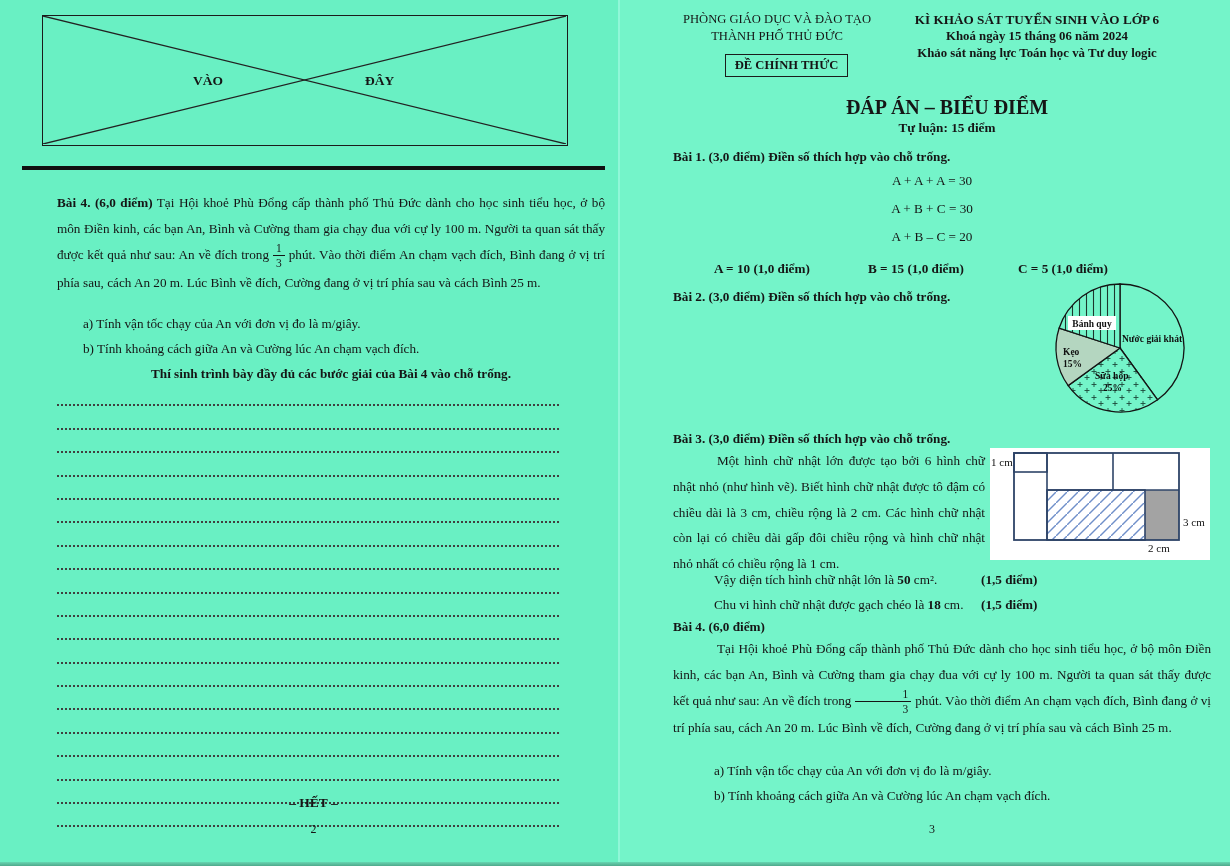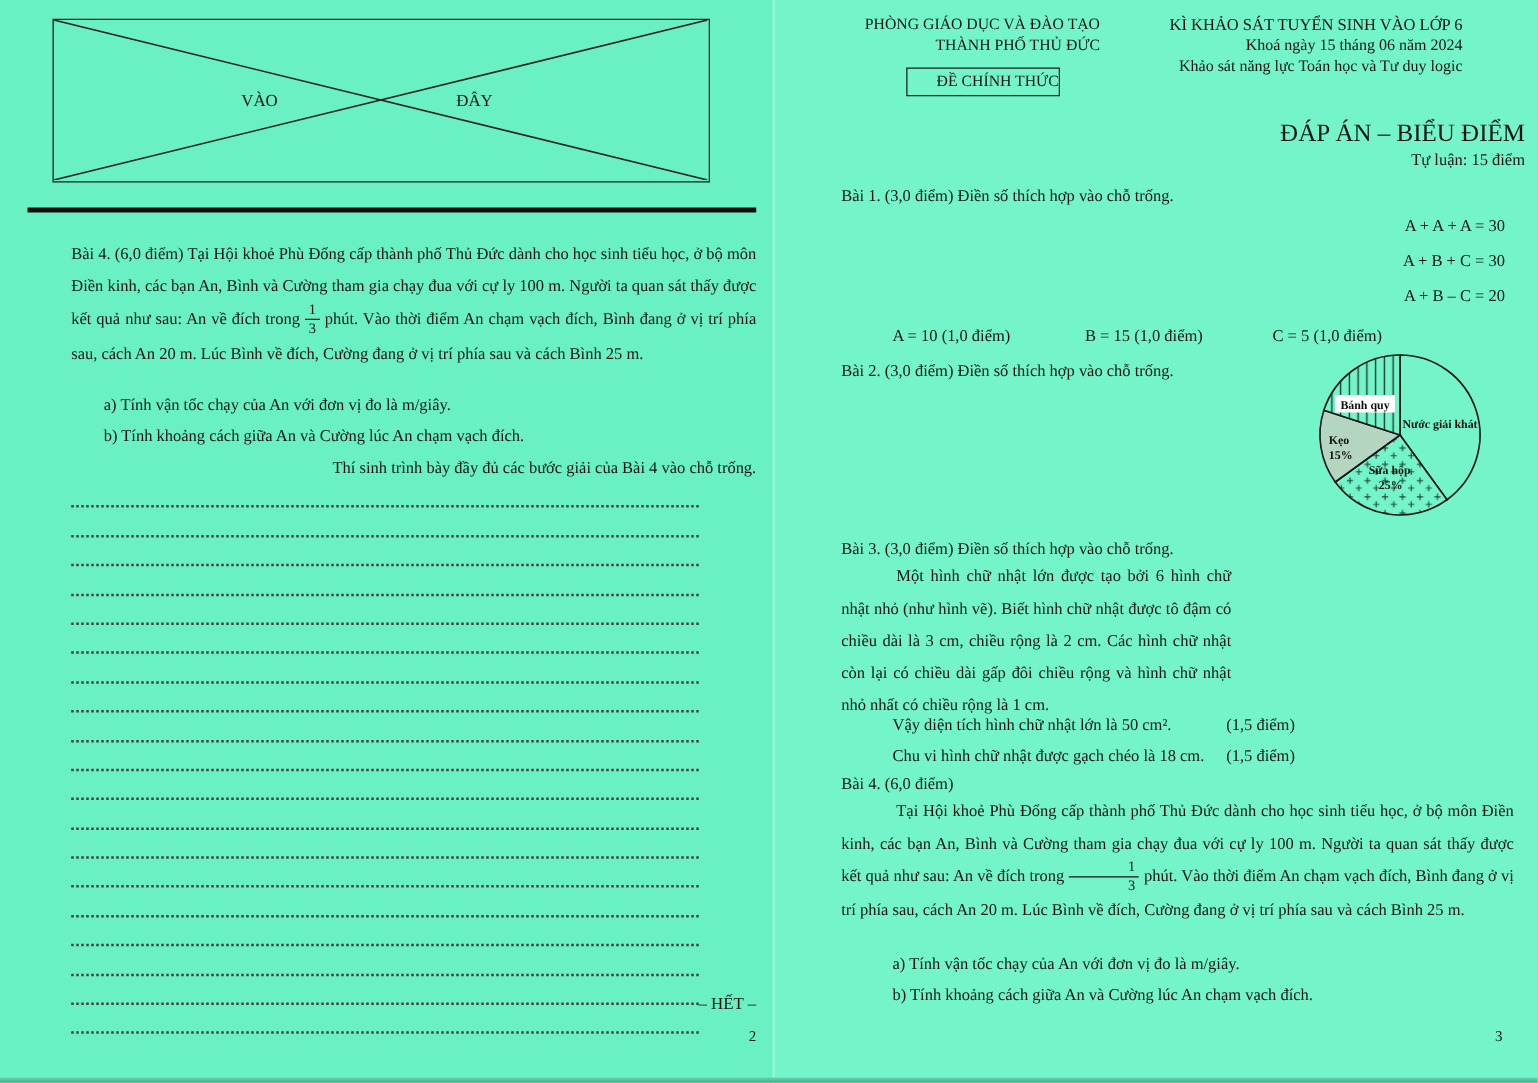--- a/index.html
+++ b/index.html
@@ -1,22 +1,22 @@
 <!DOCTYPE html>
 <html><head>
 <meta charset="utf-8">
 <style>
   html,body{margin:0;padding:0}
   body{width:1230px;height:866px;position:relative;font-family:"Liberation Serif",serif;color:#151515;overflow:hidden;background:#69f0c3}
   .page{position:absolute;top:0;height:866px}
   #pageL{left:0;width:618px;background:#69f0c3}
   #pageR{left:618px;width:612px;background:#74f4c9;border-left:2px solid #90f7d8;box-sizing:border-box}
   .abs{position:absolute}
-  .b{font-weight:normal}
-  .ctr{text-align:right}
+  .b{font-weight:bold}
+  .ctr{text-align:center}
   .just{text-align:justify}
   .t{font-size:13.2px;line-height:26px}
   .t25{font-size:13.2px;line-height:25.8px}
   .small{font-size:12.6px}
   
   .nwbox{left:42px;top:15px;width:526px;height:131px;border:1.6px solid #1b1b1b;box-sizing:border-box}
   .nwbox svg{position:absolute;left:0;top:0}
   .nw1{left:0;top:22px;width:100%;font-size:13.5px}
   .nw2a{left:150px;top:57px;font-size:13.5px}
   .nw2b{left:322px;top:57px;font-size:13.5px}
@@ -127,20 +127,40 @@
     <text x="74" y="66" class="pielab">Nước giải khát</text>
     <text x="15" y="79" class="pielab">Kẹo</text>
     <text x="15" y="91" class="pielab">15%</text>
     <text x="47" y="103" class="pielab">Sữa hộp</text>
     <text x="55" y="115" class="pielab">25%</text>
   </svg>
 
   <div class="abs b t" style="left:53px;top:426px">Bài 3. (3,0 điểm) Điền số thích hợp vào chỗ trống.</div>
   <div class="abs t25 just" style="left:53px;top:448px;width:312px;text-indent:44px">Một hình chữ nhật lớn được tạo bởi 6 hình chữ nhật nhỏ (như hình vẽ). Biết hình chữ nhật được tô đậm có chiều dài là 3 cm, chiều rộng là 2 cm. Các hình chữ nhật còn lại có chiều dài gấp đôi chiều rộng và hình chữ nhật nhỏ nhất có chiều rộng là 1 cm.</div>
 
+  <div class="abs" style="left:370px;top:448px;width:220px;height:112px;background:#ffffff">
+    <svg width="220" height="112" viewBox="0 0 220 112">
+      <defs>
+        <pattern id="phatch" patternUnits="userSpaceOnUse" width="11" height="11">
+          <line x1="0" y1="11" x2="11" y2="0" stroke="#6f8fc9" stroke-width="1.4"></line>
+        </pattern>
+      </defs>
+      <rect x="57" y="42" width="98" height="50" fill="url(#phatch)" stroke="none"></rect>
+      <rect x="155" y="42" width="34" height="50" fill="#a3a3a3" stroke="none"></rect>
+      <rect x="24" y="5" width="165" height="87" fill="none" stroke="#2e4468" stroke-width="1.8"></rect>
+      <rect x="24" y="5" width="33" height="19" fill="none" stroke="#2e4468" stroke-width="1.6"></rect>
+      <line x1="57" y1="5" x2="57" y2="92" stroke="#2e4468" stroke-width="1.6"></line>
+      <line x1="57" y1="42" x2="189" y2="42" stroke="#2e4468" stroke-width="1.6"></line>
+      <line x1="123" y1="5" x2="123" y2="42" stroke="#2e4468" stroke-width="1.6"></line>
+      <rect x="57" y="42" width="98" height="50" fill="none" stroke="#2e4468" stroke-width="1.6"></rect>
+      <text x="1" y="18" class="figlab">1 cm</text>
+      <text x="193" y="78" class="figlab">3 cm</text>
+      <text x="158" y="104" class="figlab">2 cm</text>
+    </svg>
+  </div>
 
   <div class="abs t" style="left:94px;top:567px;width:500px">
     <span>Vậy diện tích hình chữ nhật lớn là </span><span class="b">50</span><span> cm².</span>
     <span class="abs b" style="left:267px;top:0">(1,5 điểm)</span>
   </div>
   <div class="abs t" style="left:94px;top:592px;width:500px">
     <span>Chu vi hình chữ nhật được gạch chéo là </span><span class="b">18</span><span> cm.</span>
     <span class="abs b" style="left:267px;top:0">(1,5 điểm)</span>
   </div>
 

